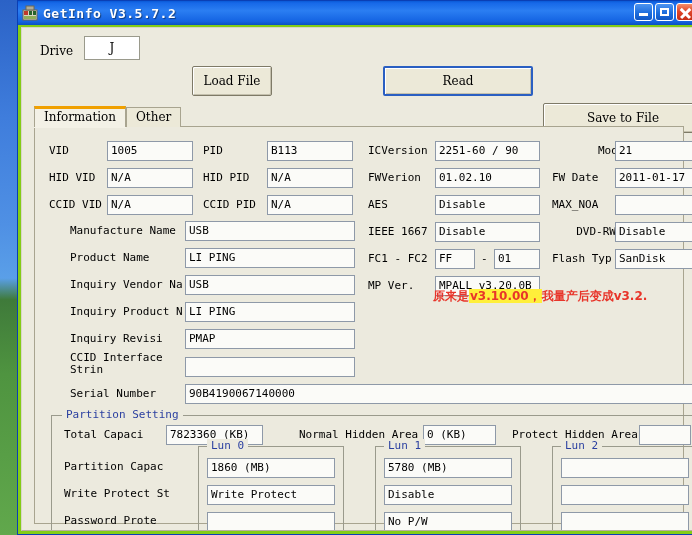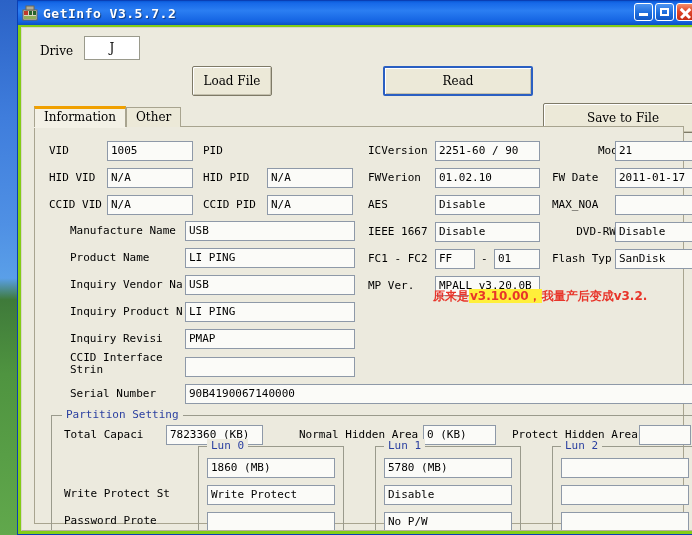--- a/index.html
+++ b/index.html
@@ -212,20 +212,21 @@
     <div class="tabpage">
 
       <span class="flabel" style="left:14px;top:14px;width:48px;">VID</span>
       <div class="fld" style="left:72px;top:14px;width:86px;">1005</div>
       <span class="flabel" style="left:14px;top:41px;width:58px;">HID VID</span>
       <div class="fld" style="left:72px;top:41px;width:86px;">N/A</div>
       <span class="flabel" style="left:14px;top:68px;width:62px;">CCID VID</span>
       <div class="fld" style="left:72px;top:68px;width:86px;">N/A</div>
 
       <span class="flabel" style="left:168px;top:14px;width:60px;">PID</span>
+      <div class="fld" style="left:232px;top:14px;width:86px;">B113</div>
       <span class="flabel" style="left:168px;top:41px;width:62px;">HID PID</span>
       <div class="fld" style="left:232px;top:41px;width:86px;">N/A</div>
       <span class="flabel" style="left:168px;top:68px;width:66px;">CCID PID</span>
       <div class="fld" style="left:232px;top:68px;width:86px;">N/A</div>
 
       <span class="flabel" style="left:35px;top:94px;width:130px;">Manufacture Name</span>
       <div class="fld" style="left:150px;top:94px;width:170px;">USB</div>
 
       <span class="flabel" style="left:35px;top:121px;width:130px;">Product Name</span>
       <div class="fld" style="left:150px;top:121px;width:170px;">LI PING</div>
@@ -282,20 +283,21 @@
 
         <span class="flabel" style="left:12px;top:9px;width:100px;">Total Capaci</span>
         <div class="fld" style="left:114px;top:9px;width:97px;">7823360 (KB)</div>
 
         <span class="flabel" style="left:247px;top:9px;width:128px;">Normal Hidden Area S</span>
         <div class="fld" style="left:371px;top:9px;width:73px;">0 (KB)</div>
 
         <span class="flabel" style="left:460px;top:9px;width:127px;">Protect Hidden Area S</span>
         <div class="fld" style="left:587px;top:9px;width:69px;max-width:52px;"></div>
 
+        <span class="flabel" style="left:12px;top:41px;width:118px;">Partition Capac</span>
         <span class="flabel" style="left:12px;top:68px;width:118px;">Write Protect St</span>
         <span class="flabel" style="left:12px;top:95px;width:118px;">Password Prote</span>
 
         <div class="lun-group" style="left:146px;top:30px;width:146px;height:104px;">
           <span class="gtitle">Lun 0</span>
           <div class="fld" style="left:8px;top:11px;width:128px;">1860 (MB)</div>
           <div class="fld" style="left:8px;top:38px;width:128px;">Write Protect</div>
           <div class="fld" style="left:8px;top:65px;width:128px;"></div>
 
         </div>

